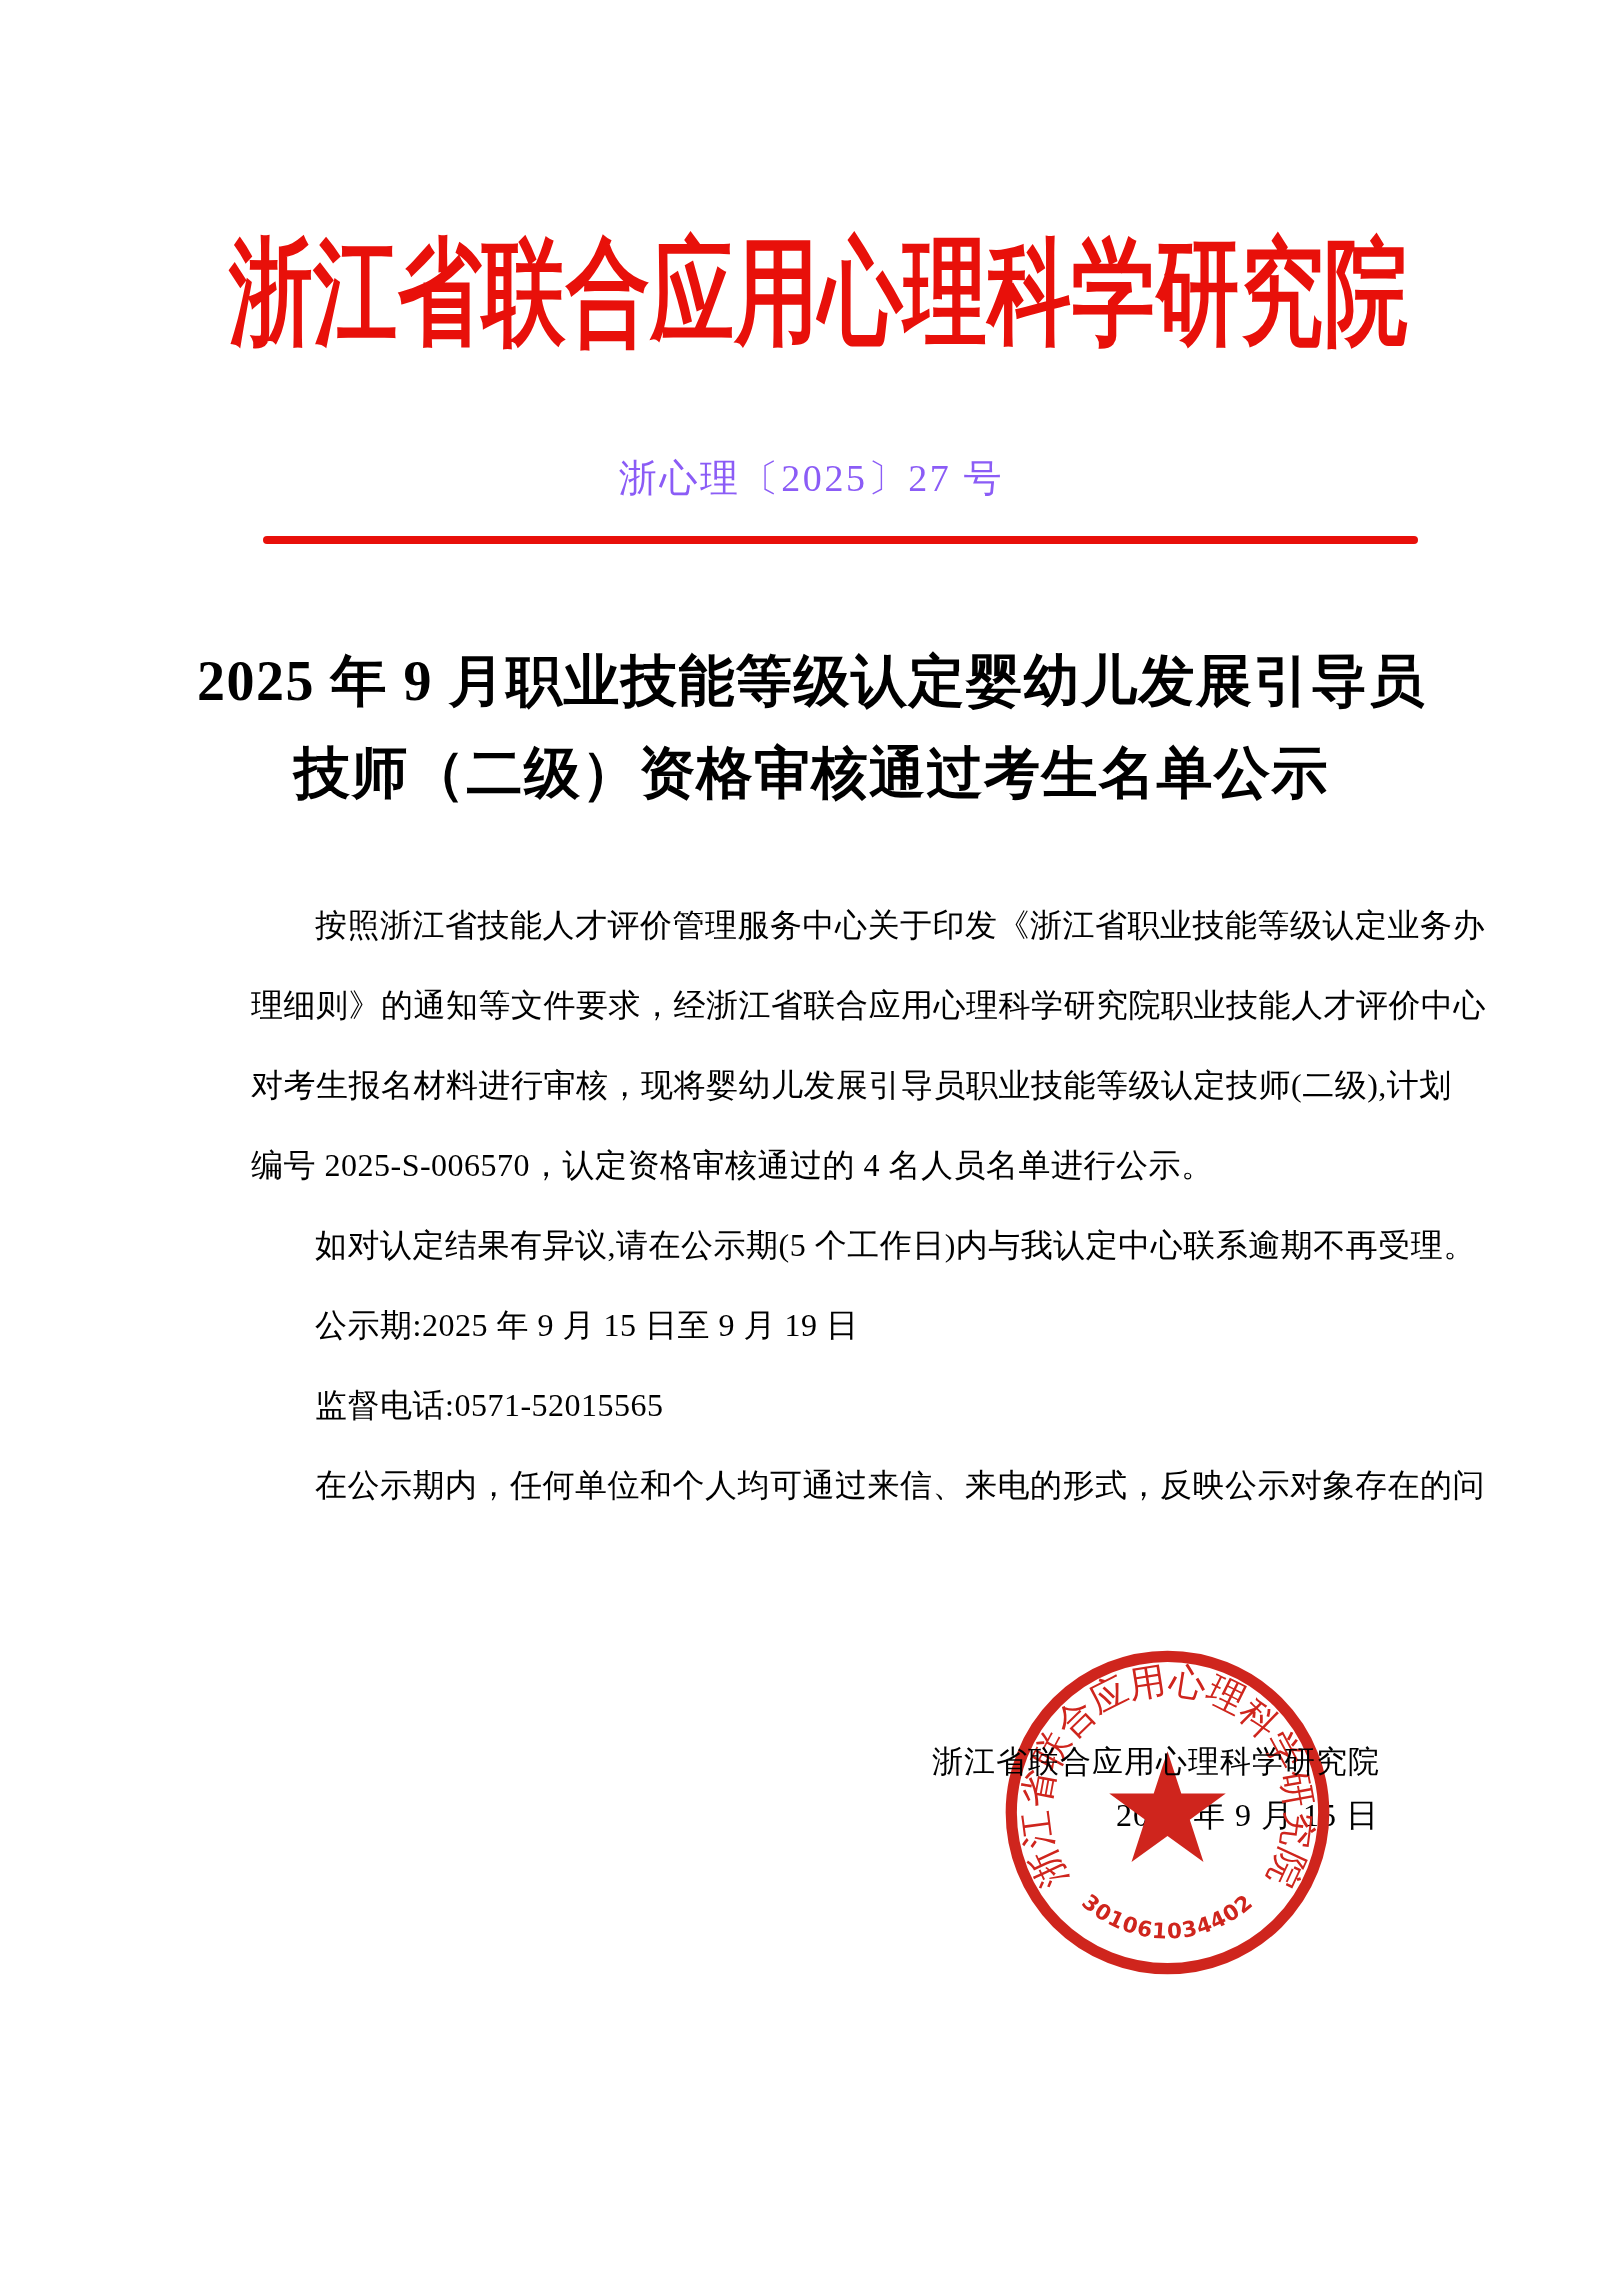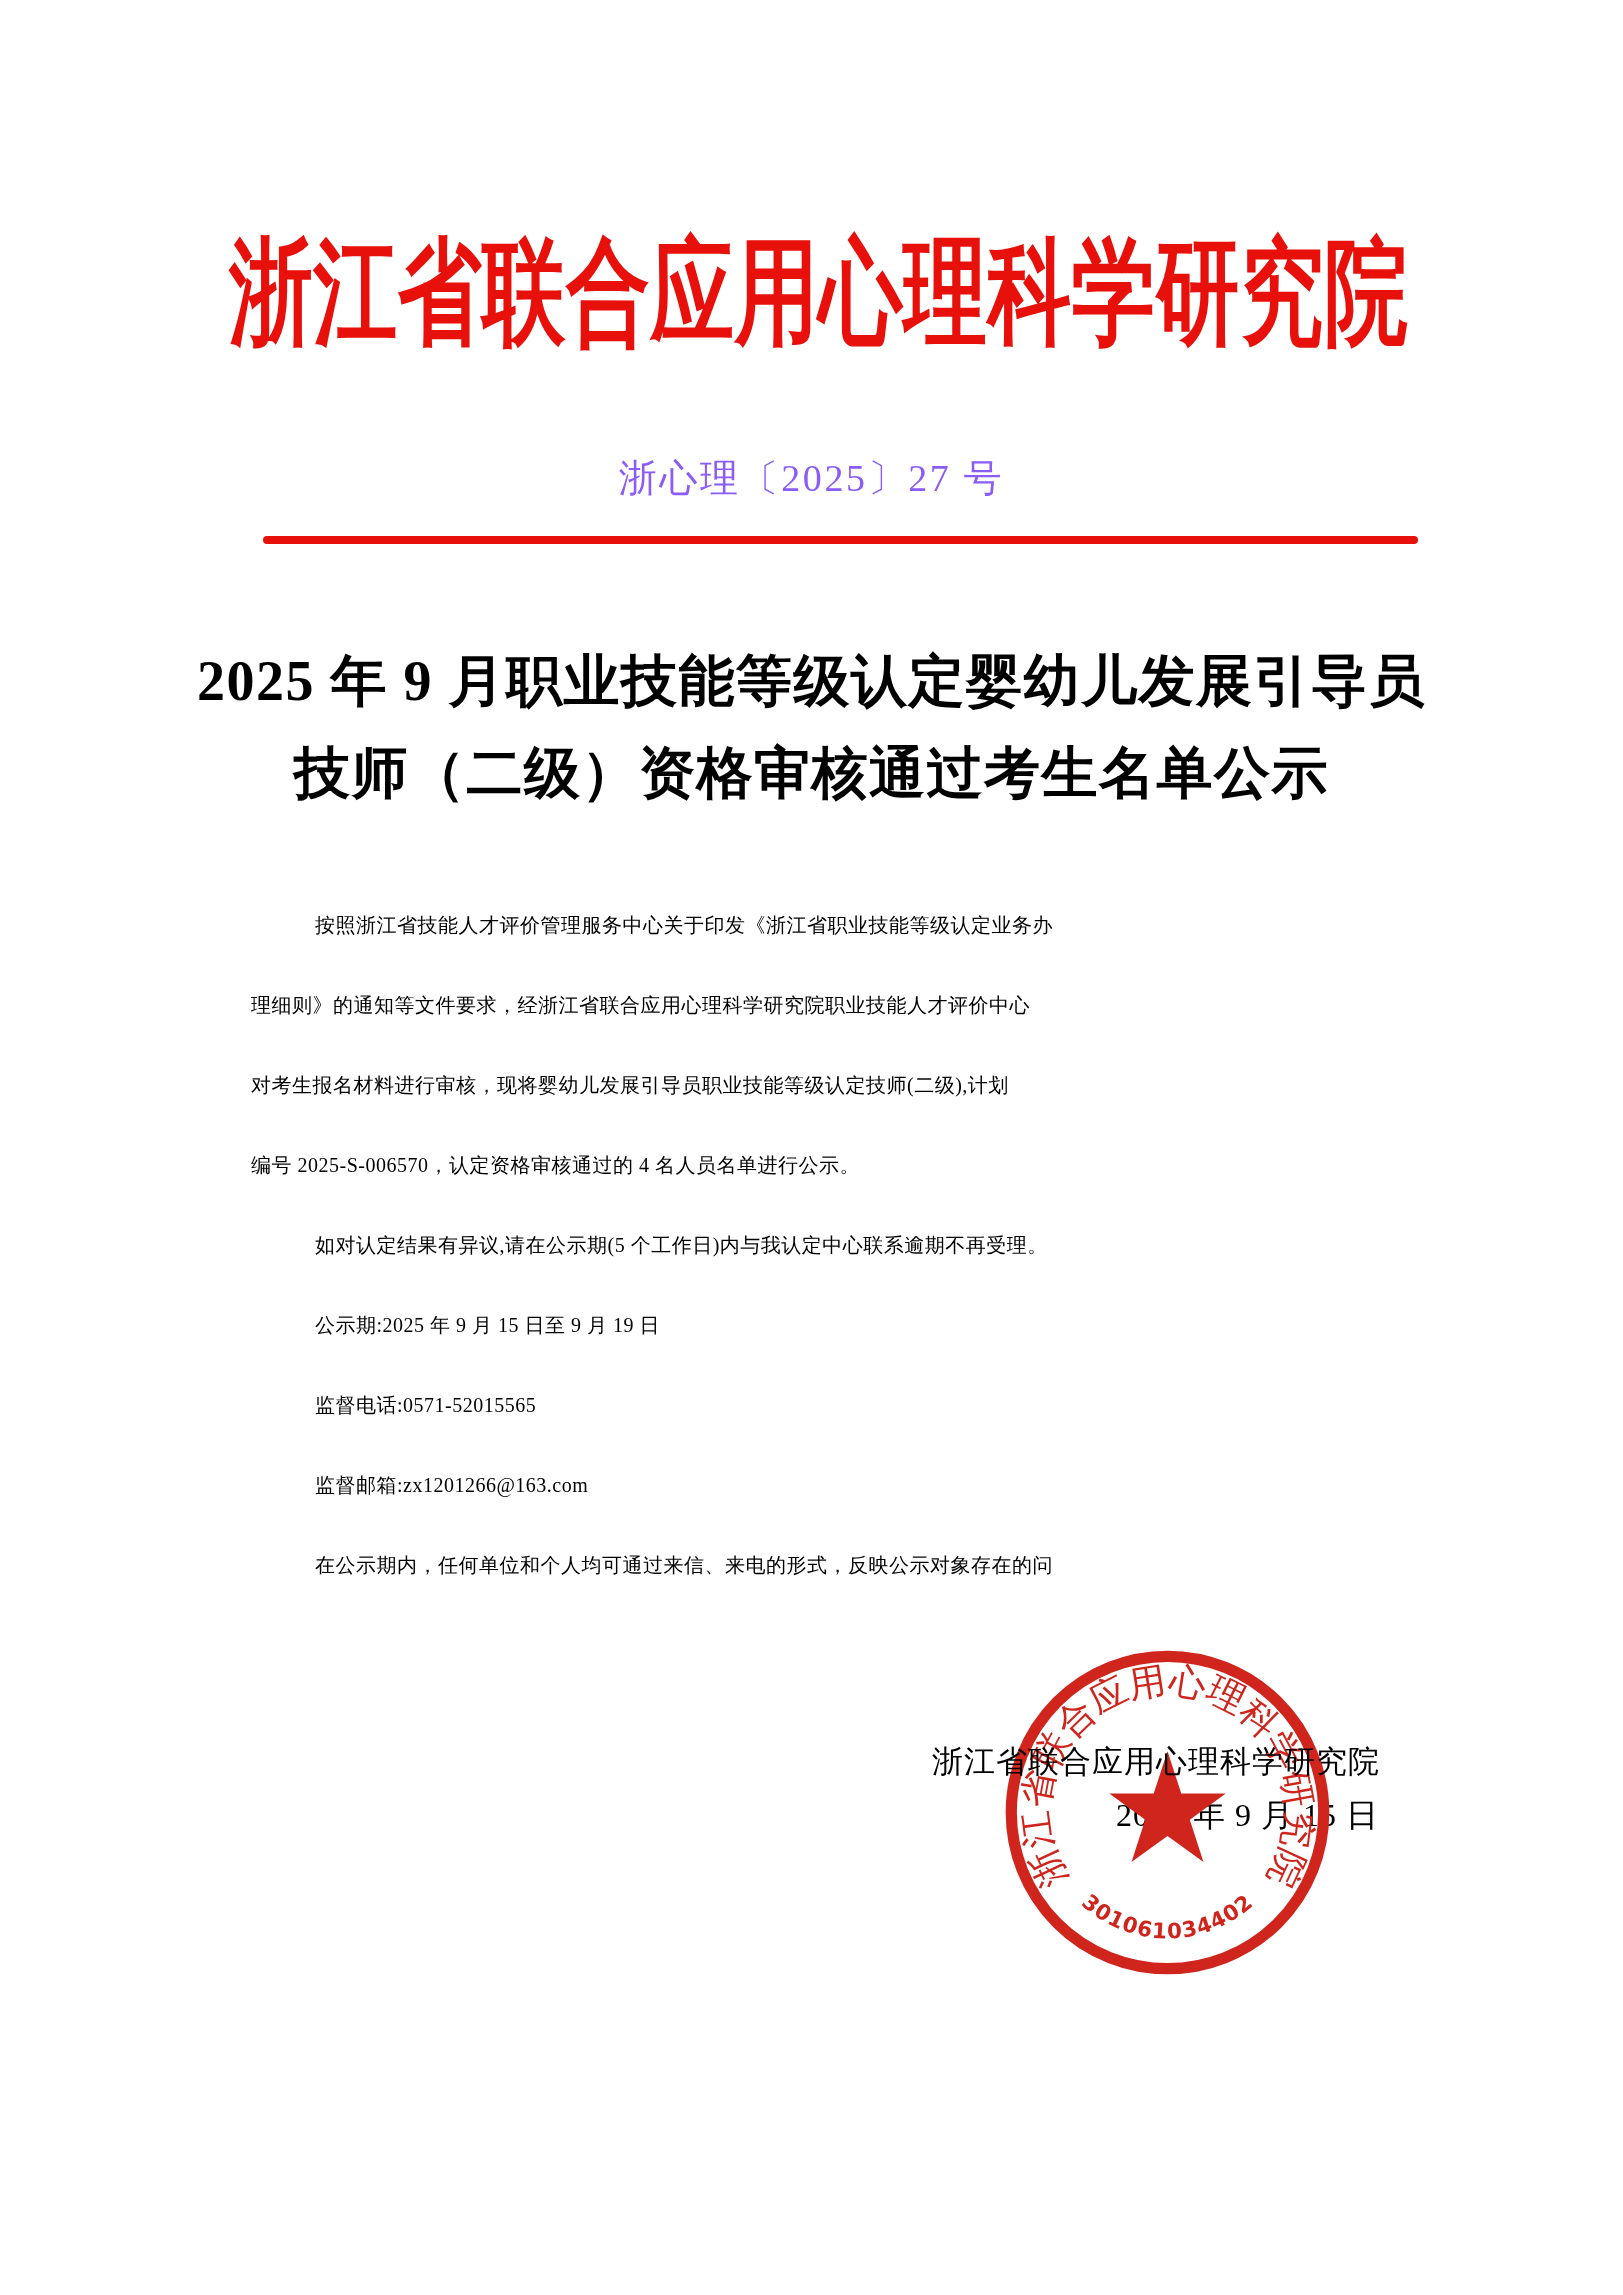--- a/index.html
+++ b/index.html
@@ -41,21 +41,21 @@
   
   .title-block{
     position:absolute;top:635px;left:0;right:0;
     text-align:center;
     font-size:56px;font-weight:700;
     line-height:92px;letter-spacing:1.5px;
   }
   
   .body-block{
     position:absolute;top:885px;left:251px;width:1166px;
-    font-size:20px;line-height:80px;
+    font-size:32px;line-height:80px;
     letter-spacing:0.5px;
   }
   .body-line{white-space:nowrap;}
   .body-line.indent{text-indent:64px;}
   
   .signature{
     position:absolute;top:1741px;right:243px;
     font-size:31px;letter-spacing:1px;
     z-index:3;
   }
@@ -100,21 +100,20 @@
   </div>
 
   <div class="body-block">
     <div class="body-line indent">按照浙江省技能人才评价管理服务中心关于印发《浙江省职业技能等级认定业务办</div>
     <div class="body-line">理细则》的通知等文件要求，经浙江省联合应用心理科学研究院职业技能人才评价中心</div>
     <div class="body-line">对考生报名材料进行审核，现将婴幼儿发展引导员职业技能等级认定技师(二级),计划</div>
     <div class="body-line">编号 2025-S-006570，认定资格审核通过的 4 名人员名单进行公示。</div>
     <div class="body-line indent">如对认定结果有异议,请在公示期(5 个工作日)内与我认定中心联系逾期不再受理。</div>
     <div class="body-line indent">公示期:2025 年 9 月 15 日至 9 月 19 日</div>
     <div class="body-line indent">监督电话:0571-52015565</div>
-    <div class="body-line indent">监督邮箱:zx1201266@163.com</div>
     <div class="body-line indent">在公示期内，任何单位和个人均可通过来信、来电的形式，反映公示对象存在的问</div>
   </div>
 
   <div class="date-line">2025 年 9 月 15 日</div>
 
   <svg class="seal" viewBox="0 0 664 664" xmlns="http://www.w3.org/2000/svg">
     <defs>
       <path id="sealNamePath" d="M 141.2,465.6 A 233,233 0 1 1 522.8,465.6" fill="none"></path>
       <path id="sealNumPath" d="M 173.2,521.2 A 247,247 0 0 0 490.8,521.2" fill="none"></path>
     </defs>

